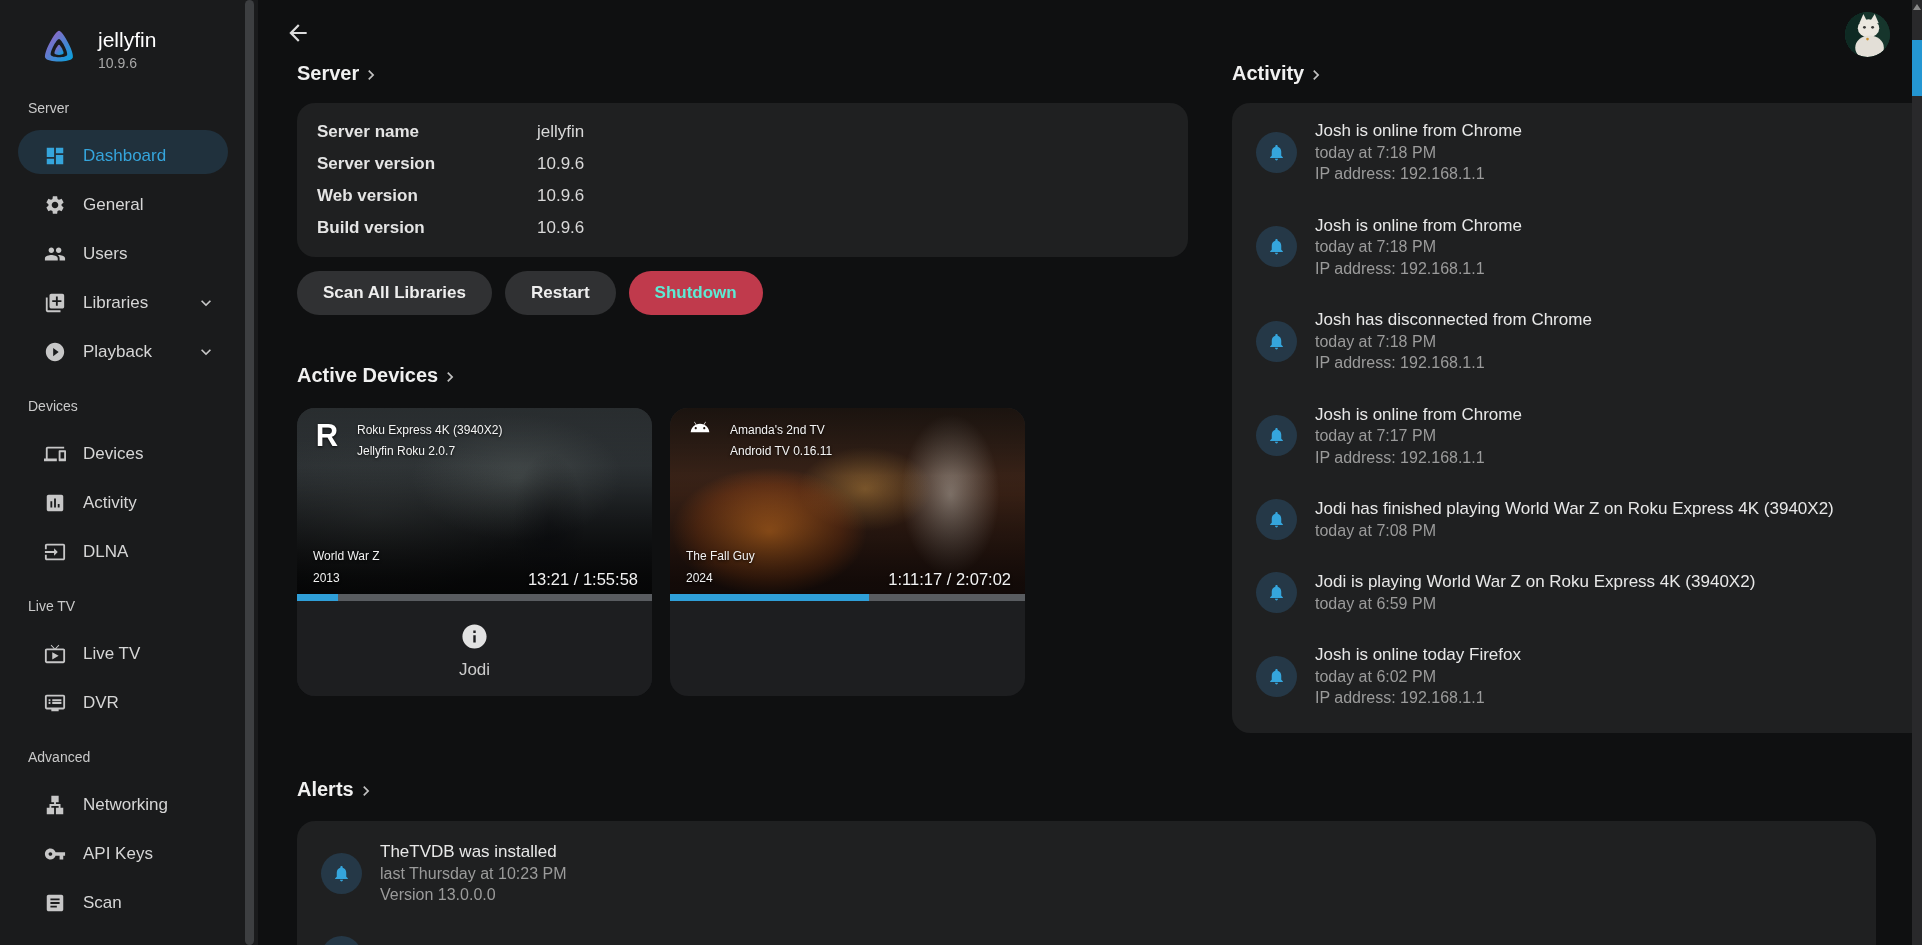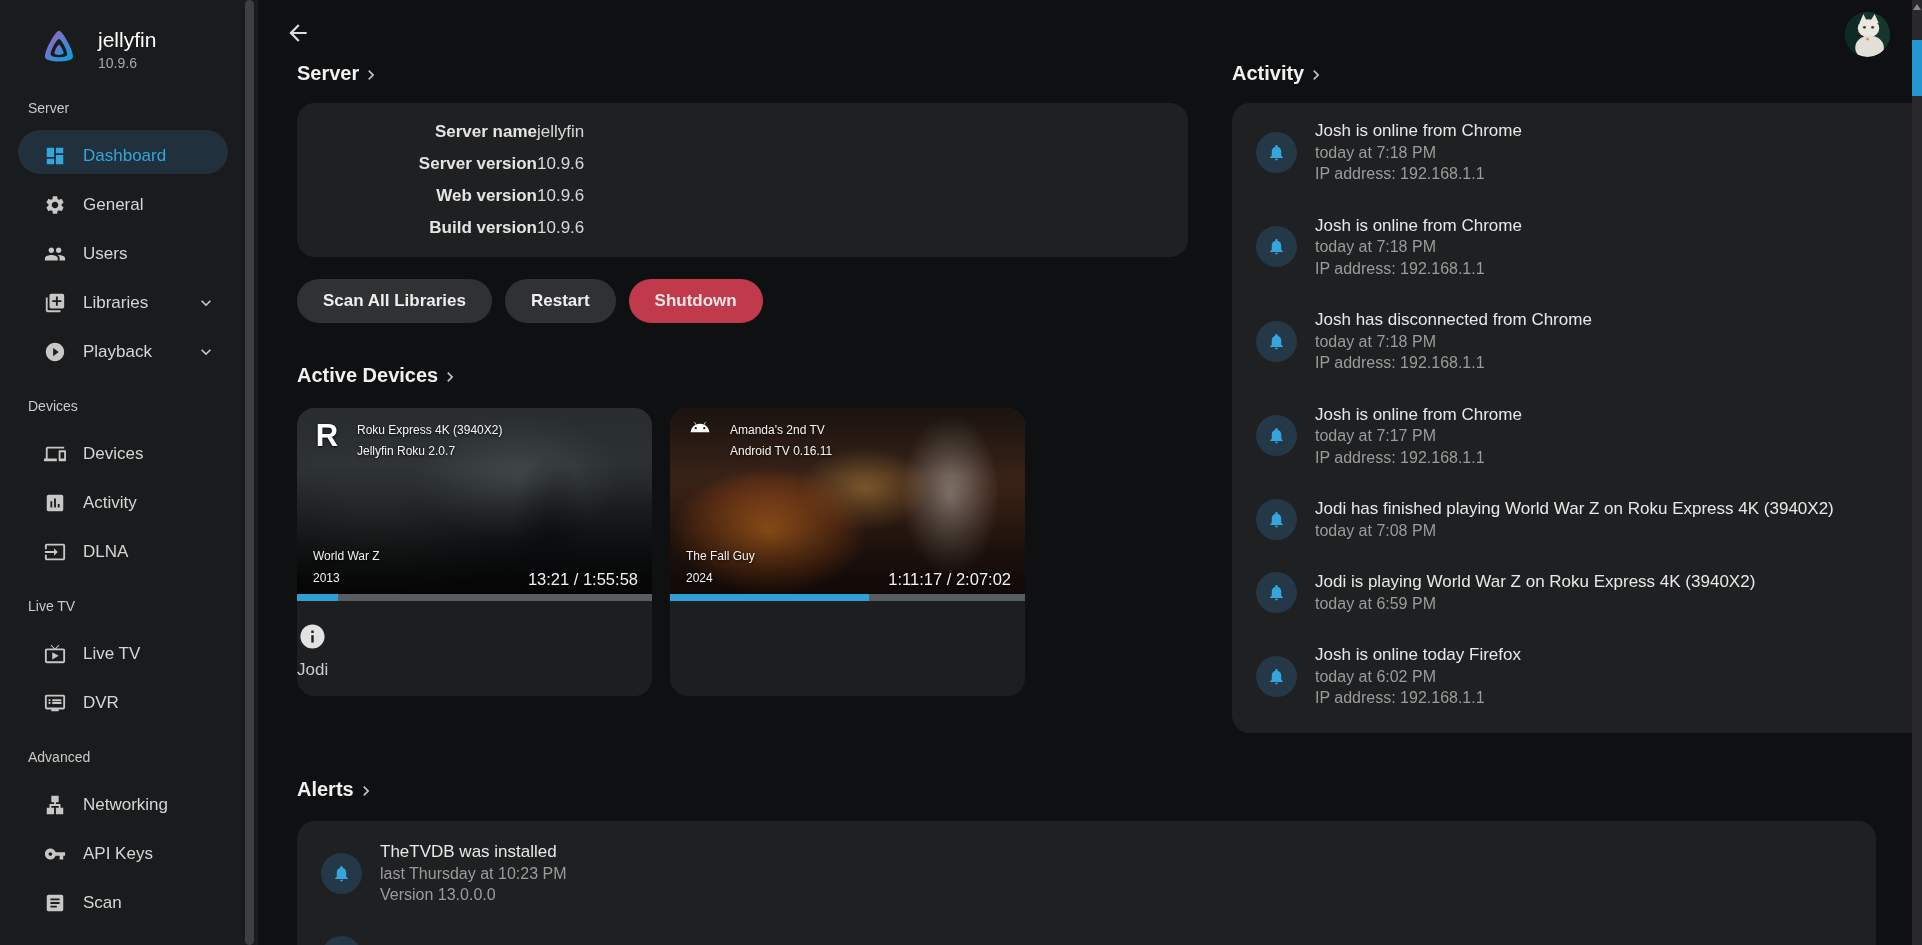--- a/index.html
+++ b/index.html
@@ -44,27 +44,27 @@
   .section-heading { display:flex; align-items:center; gap:2px; cursor:pointer; }
   .section-heading .ht { font-size:20px; font-weight:600; color:#f0f0f0; }
   .section-heading svg { width:20px; height:20px; fill:#c0c0c0; margin-top:2px; }
 
   
   .col-left { position:absolute; left:297px; top:0; width:891px; }
   .h-server { position:absolute; top:62px; left:0; }
   .server-card { position:absolute; top:103px; left:0; width:891px; height:154px;
     background:#1f2021; border-radius:18px; padding:13px 20px; }
   .info-row { display:flex; height:32px; align-items:center; }
-  .info-label { width:220px; font-size:17px; font-weight:700; color:#e4e4e4;text-align:right; }
+  .info-label { width:220px; font-size:17px; font-weight:700; color:#e4e4e4; }
   .info-value { font-size:17px; color:#d9d9d9; }
-  .action-buttons { position:absolute; top:279px; left:0; display:flex; gap:13px; }
+  .action-buttons { position:absolute; top:271px; left:0; display:flex; gap:13px; }
   .btn { height:44px; border:none; border-radius:24px; background:#303133; color:#eeeeee;
     font-family:"Liberation Sans", sans-serif; font-size:17px; font-weight:700;
     padding:0 26px; cursor:pointer; }
-  .btn.danger { background:#c03a4c; color:#e5e5e5; }
+  .btn.danger { background:#c03a4c; color:#5eead4; }
 
   .h-devices { position:absolute; top:364px; left:0; }
   .device-cards { position:absolute; top:408px; left:0; display:flex; gap:18px; }
   .device-card { width:355px; height:288px; border-radius:18px; overflow:hidden; background:#1d1e20; }
   .device-media { position:relative; width:355px; height:193px; }
   .media-bg-1 { background:
       linear-gradient(to bottom, rgba(0,0,0,0.30), rgba(0,0,0,0.10) 30%, rgba(0,0,0,0.62) 88%),
       radial-gradient(150px 90px at 62% 36%, rgba(135,145,140,0.30), transparent 70%),
       radial-gradient(220px 120px at 22% 55%, rgba(95,100,97,0.25), transparent 70%),
       radial-gradient(48px 95px at 71% 60%, rgba(18,20,24,0.92), transparent 75%),
@@ -83,21 +83,21 @@
   .device-head .dev-line { font-size:12px; color:#f4f4f4; line-height:21px;
     text-shadow:0 1px 3px rgba(0,0,0,0.8); }
   .media-meta { position:absolute; left:16px; right:14px; bottom:12px;
     display:flex; justify-content:space-between; align-items:flex-end; }
   .media-title, .media-year { font-size:12px; color:#f2f2f2; line-height:22px;
     text-shadow:0 1px 3px rgba(0,0,0,0.85); }
   .media-time { font-size:16.5px; color:#f2f2f2; text-shadow:0 1px 3px rgba(0,0,0,0.85); }
   .progress { position:absolute; left:0; right:0; bottom:0; height:7px; background:#595c60; }
   .progress .fill { height:100%; background:#2f9fd8; }
   .device-footer { height:95px; background:#1d1e20; display:flex; flex-direction:column;
-    justify-content:center; gap:9px; padding-top:4px; }
+    align-items:center; justify-content:center; gap:9px; padding-top:4px; }
   .footer-controls { display:flex; align-items:center; gap:22px; }
   .icon-btn { background:none; border:none; cursor:pointer; width:30px; height:30px;
     display:flex; align-items:center; justify-content:center; }
   .icon-btn svg { fill:#e2e2e2; }
   .session-user { font-size:17px; color:#cccccc; }
 
   
   .col-right { position:absolute; left:1232px; top:0; width:644px; }
   .h-activity { position:absolute; top:62px; left:0; }
   .activity-card { position:absolute; top:103px; left:0; width:704px; height:630px;

